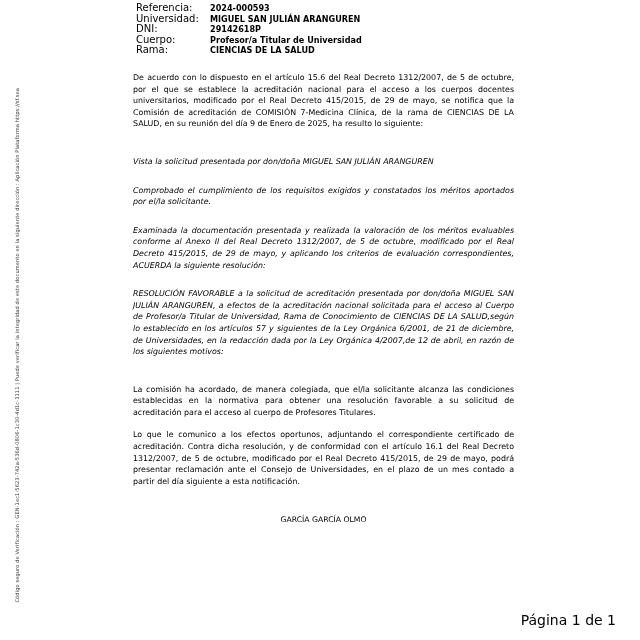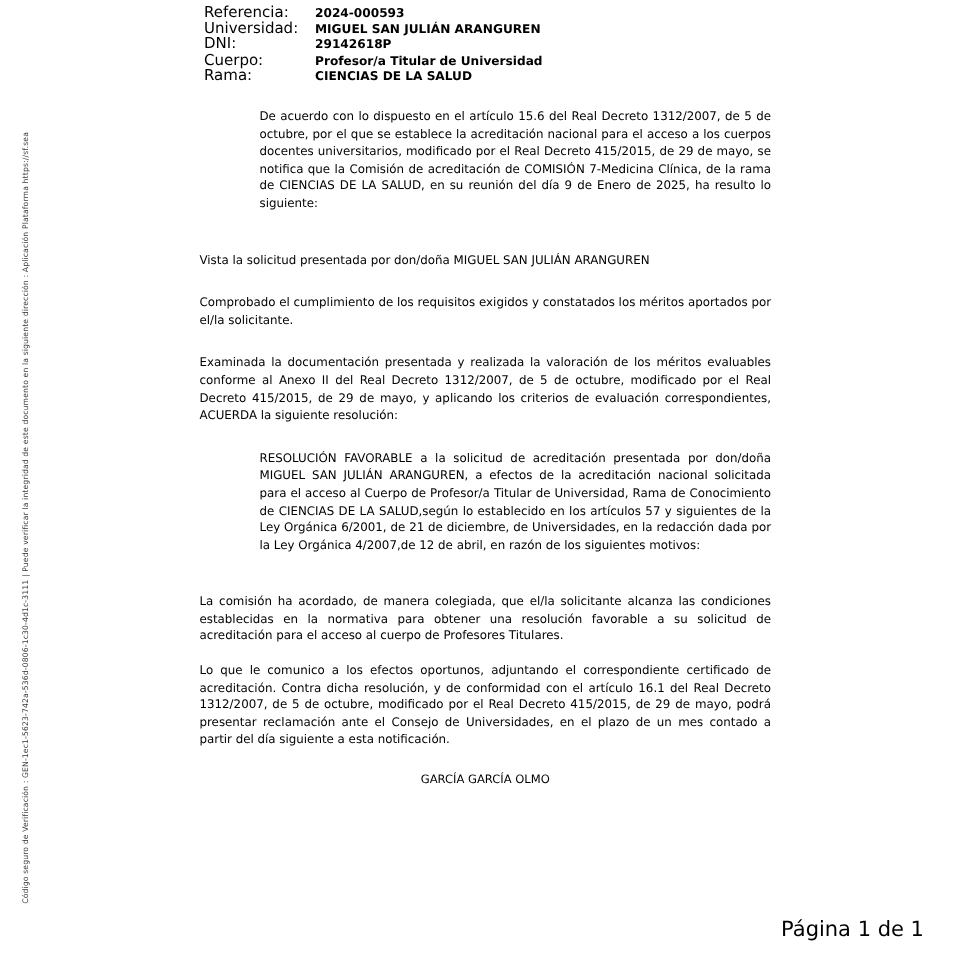--- a/index.html
+++ b/index.html
@@ -74,27 +74,27 @@
     width: 381px;
   }
   p {
     margin: 0 0 11px 0;
     font-size: 7.9px;
     line-height: 11.6px;
     text-align: justify;
     text-justify: inter-word;
   }
   p.ital {
+    font-style: italic;
   }
   p.gap-lg {
     margin-bottom: 17px;
   }
   p.gap-xl {
     margin-bottom: 26px;
-    margin-left: 40px;
   }
   p.nogap {
     margin-bottom: 0;
   }
 
   
   .sign {
     position: absolute;
     left: 133px;
     top: 514px;

